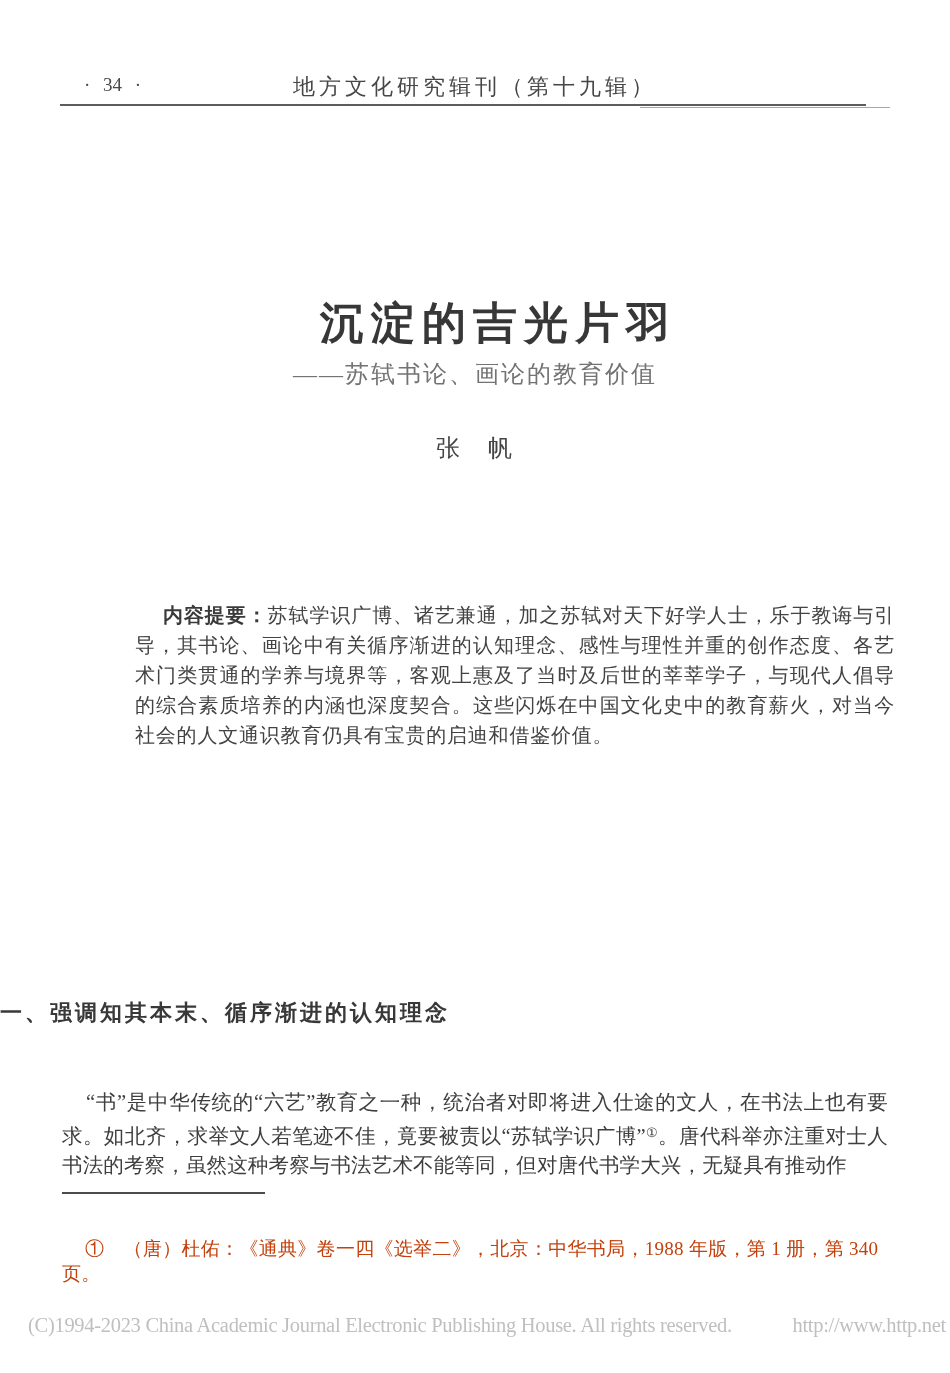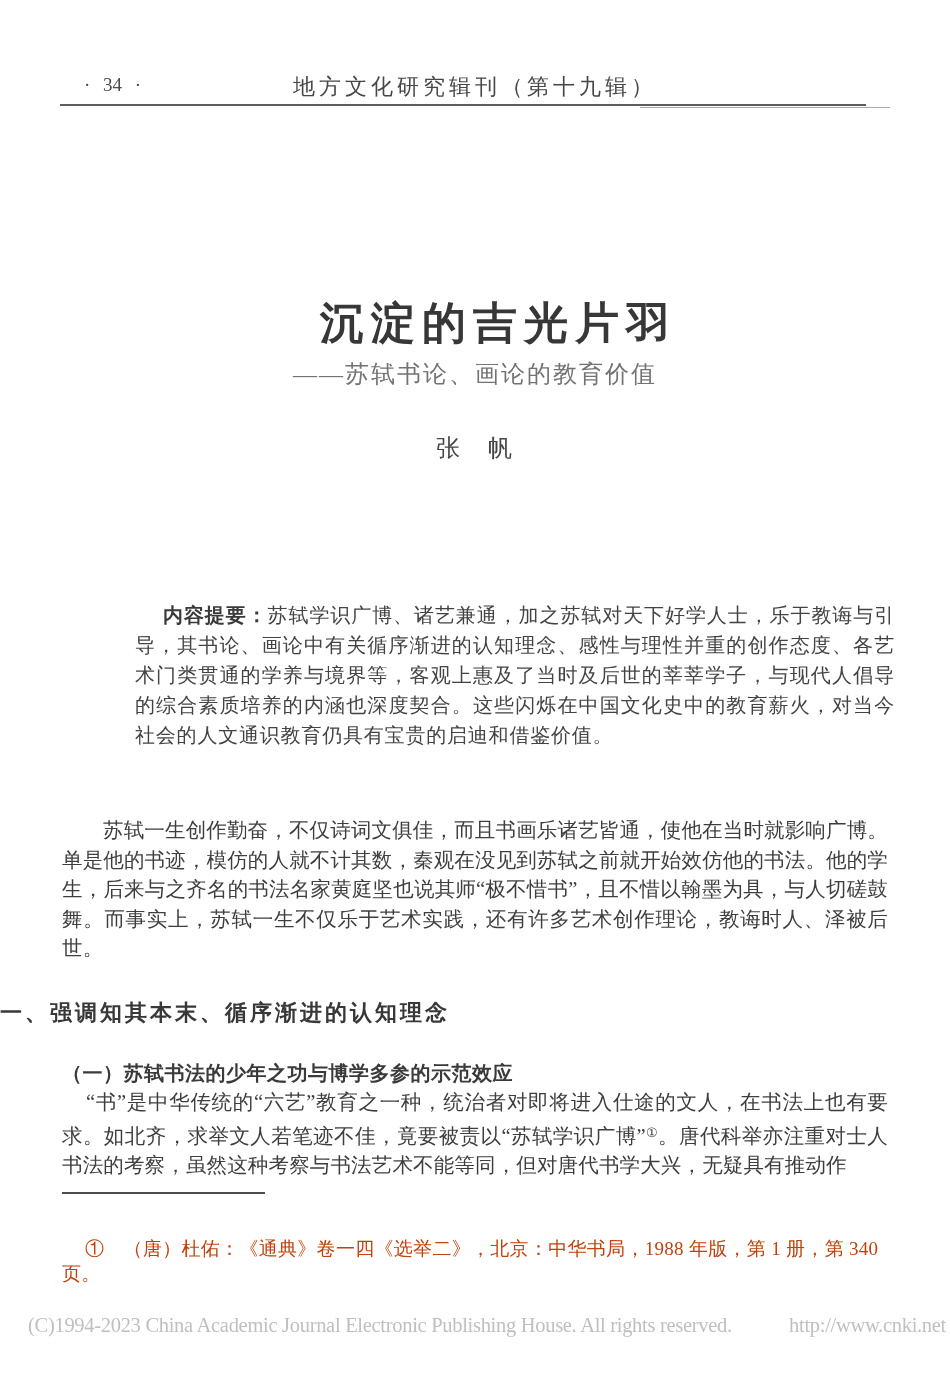--- a/index.html
+++ b/index.html
@@ -122,29 +122,27 @@
   <div class="header-rule-echo"></div>
 
   <h1 class="article-title">沉淀的吉光片羽</h1>
   <div class="article-subtitle">——苏轼书论、画论的教育价值</div>
   <div class="author-name">张　帆</div>
 
   <div class="abstract-block">
     <p class="abstract-para"><span class="inline-label">内容提要：</span><span>苏轼学识广博、诸艺兼通，加之苏轼对天下好学人士，乐于教诲与引导，其书论、画论中有关循序渐进的认知理念、感性与理性并重的创作态度、各艺术门类贯通的学养与境界等，客观上惠及了当时及后世的莘莘学子，与现代人倡导的综合素质培养的内涵也深度契合。这些闪烁在中国文化史中的教育薪火，对当今社会的人文通识教育仍具有宝贵的启迪和借鉴价值。</span></p>
   </div>
 
-  <p class="body-para body-para-1">苏轼一生创作勤奋，不仅诗词文俱佳，而且书画乐诸艺皆通，使他在当时就影响广博。单是他的书迹，模仿的人就不计其数，秦观在没见到苏轼之前就开始效仿他的书法。他的学生，后来与之齐名的书法名家黄庭坚也说其师“极不惜书”，且不惜以翰墨为具，与人切磋鼓舞。而事实上，苏轼一生不仅乐于艺术实践，还有许多艺术创作理论，教诲时人、泽被后世。</p>
 
   <h2 class="section-heading">一、强调知其本末、循序渐进的认知理念</h2>
 
-  <h3 class="subsection-heading">（一）苏轼书法的少年之功与博学多参的示范效应</h3>
 
   <p class="body-para body-para-2"><span>“书”是中华传统的“六艺”教育之一种，统治者对即将进入仕途的文人，在书法上也有要求。如北齐，求举文人若笔迹不佳，竟要被责以“苏轼学识广博”</span><span class="footnote-ref">①</span><span>。唐代科举亦注重对士人书法的考察，虽然这种考察与书法艺术不能等同，但对唐代书学大兴，无疑具有推动作</span></p>
 
   <div class="footnote-divider"></div>
   <p class="footnote-text">①　（唐）杜佑：《通典》卷一四《选举二》，北京：中华书局，1988 年版，第 1 册，第 340 页。</p>
 
   <div class="footer-watermark">
     <span>(C)1994-2023 China Academic Journal Electronic Publishing House. All rights reserved.</span>
-    <span>http://www.cnki.net</span>
+    <span>http://www.http.net</span>
   </div>
 
 </div>
 
 </body></html>

